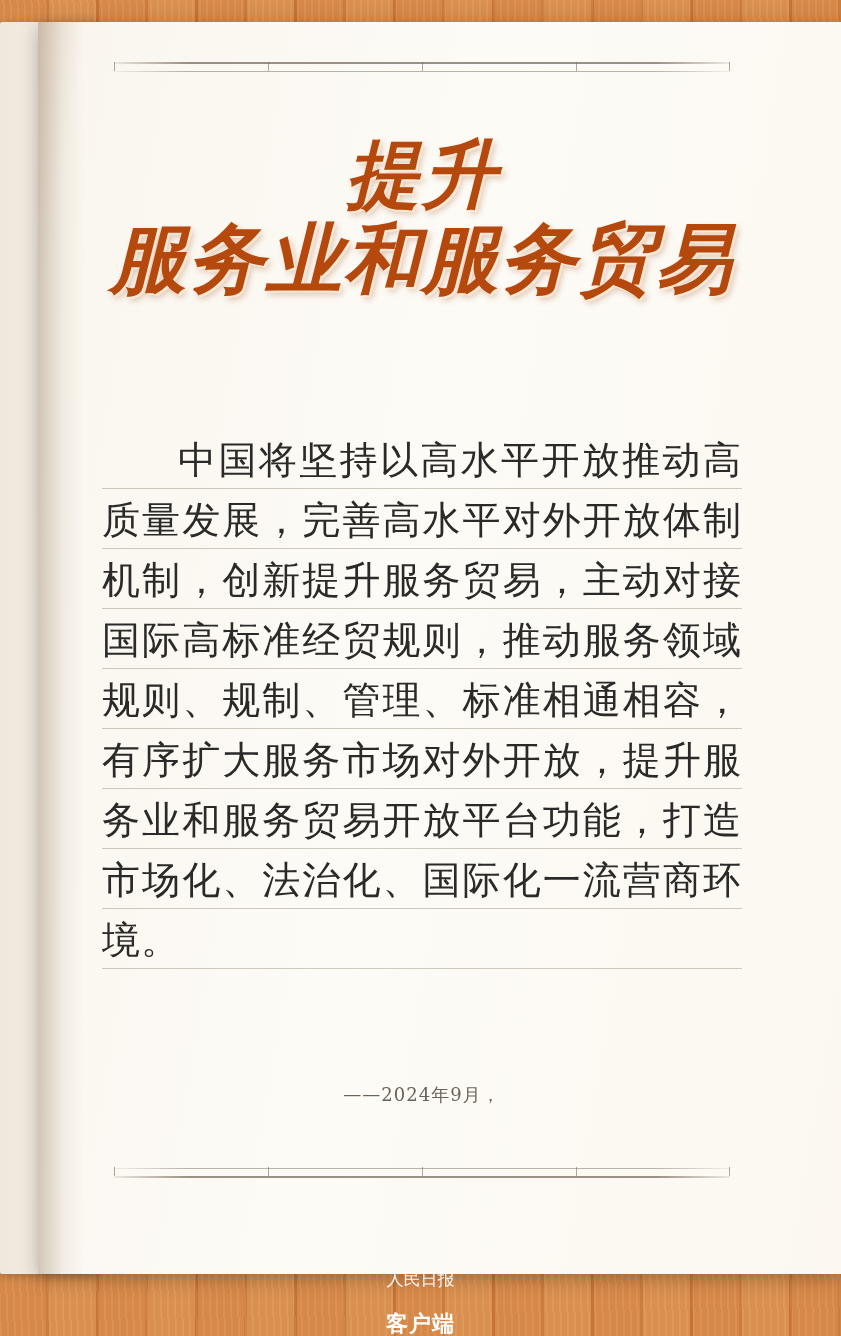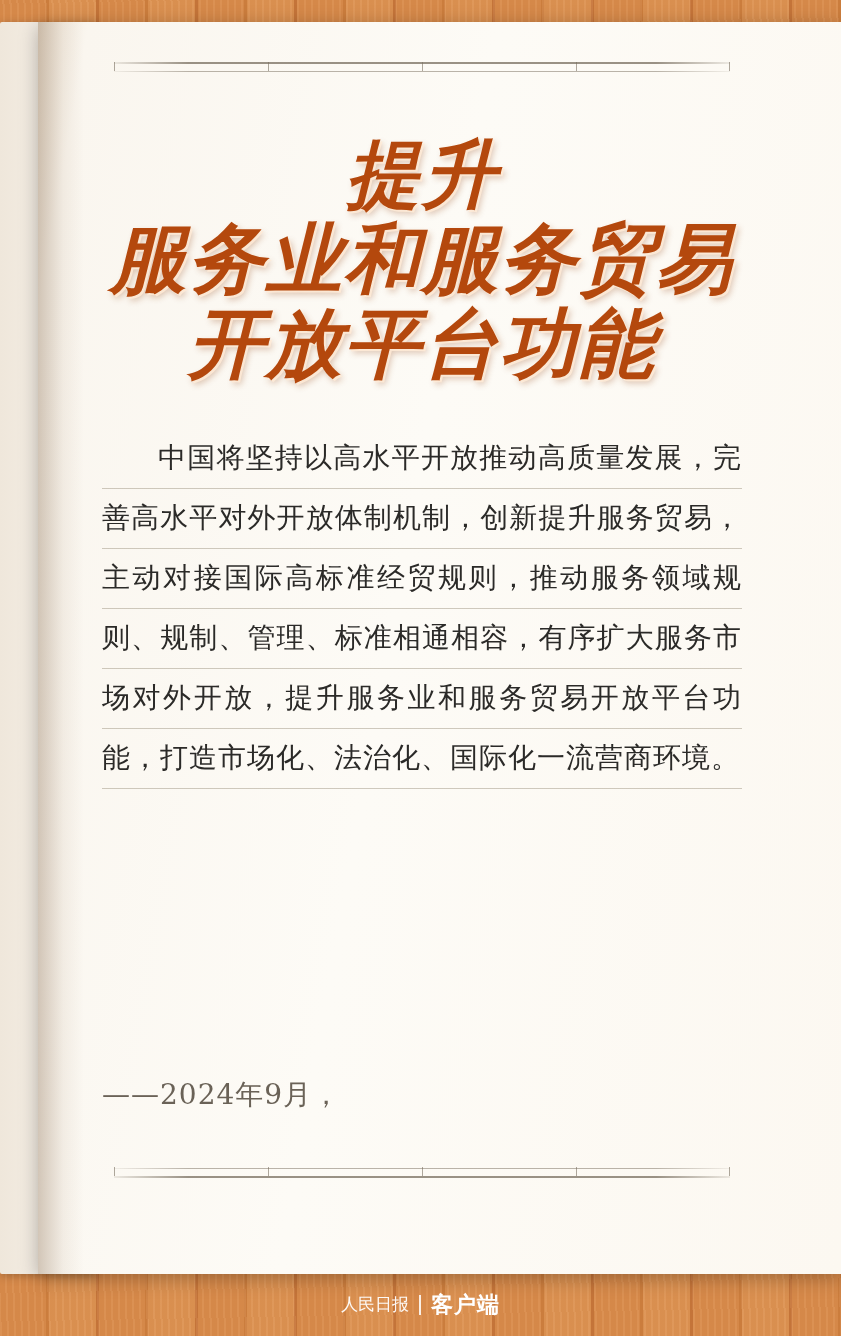--- a/index.html
+++ b/index.html
@@ -153,65 +153,66 @@
 
   
   .body-wrap {
     position: absolute;
     left: 30px;
     top: 430px;
     width: 640px;
   }
   .body-text {
     position: relative;
-    font-size: 28px;
+    font-size: 38px;
     line-height: 60px;
     color: #2b2a28;
     text-align: justify;
     text-justify: inter-character;
     text-indent: 2em;
     letter-spacing: 1px;
-    font-family: Liberation Mono, monospace;
+    font-family: Liberation Serif, serif;
     background-image: repeating-linear-gradient(
       to bottom,
       rgba(0,0,0,0) 0px,
       rgba(0,0,0,0) 58px,
       rgba(150,140,120,0.45) 58px,
       rgba(150,140,120,0.45) 59px,
       rgba(0,0,0,0) 59px,
       rgba(0,0,0,0) 60px
     );
   }
 
   
   .attrib {
     position: absolute;
     left: 30px;
     top: 1078px;
     width: 640px;
-    text-align: left;
+    text-align: center;
     color: #6a6257;
-    font-size: 28px;
+    font-size: 18px;
     line-height: 34px;
     letter-spacing: 1px;
   }
   .attrib .a-line1 { display: block; }
   .attrib .a-line2 { display: block; }
 
   
   .logo-bar {
     position: absolute;
     left: 0;
     bottom: 0;
     width: 841px;
     height: 62px;
     display: flex;
     align-items: center;
     justify-content: center;
     gap: 10px;
+    flex-direction: column;
   }
   .logo-mark {
     font-size: 17px;
     color: #ffffff;
     letter-spacing: 0px;
     line-height: 1.05;
     text-align: center;
     font-family: "DejaVu Serif", "Liberation Serif", serif;
     opacity: 0.95;
   }
@@ -250,21 +251,20 @@
         <span style="left:308px"></span>
         <span style="left:462px"></span>
         <span style="left:615px"></span>
       </div>
       <div class="rule thin"></div>
     </div>
 
     <div class="title">
       <div class="line1">提升</div>
       <div class="line2">服务业和服务贸易</div>
-      <div class="line3">开放平台功能</div>
     </div>
 
     <div class="body-wrap">
       <div class="body-text">中国将坚持以高水平开放推动高质量发展，完善高水平对外开放体制机制，创新提升服务贸易，主动对接国际高标准经贸规则，推动服务领域规则、规制、管理、标准相通相容，有序扩大服务市场对外开放，提升服务业和服务贸易开放平台功能，打造市场化、法治化、国际化一流营商环境。</div>
     </div>
 
     <div class="attrib">
       <span class="a-line1">——2024年9月，</span>
     </div>
 

